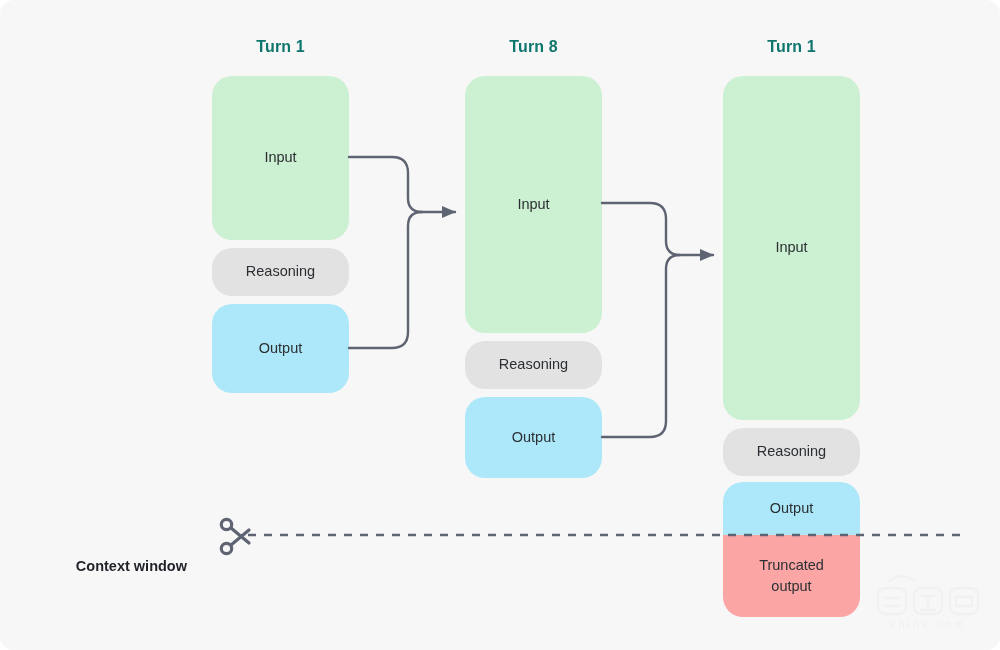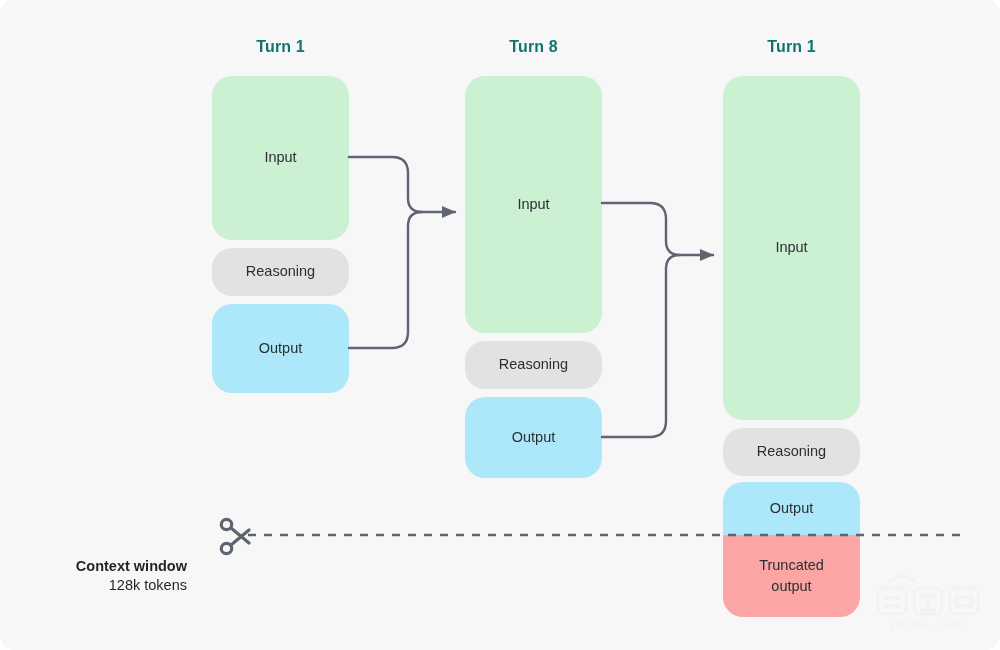--- a/index.html
+++ b/index.html
@@ -118,16 +118,15 @@
       <rect x="950" y="588" width="28" height="26" rx="7"></rect>
       <path d="M884,598 h16 M884,606 h16"></path>
       <path d="M920,596 h16 M928,596 v14 M920,610 h16"></path>
       <path d="M956,597 h16 v9 h-16 z"></path>
       <text class="wm-text" x="890" y="628" stroke="none">zhidx.com</text>
     </g>
   </svg>
 
   <div class="ctx-label" style="left:12px;top:514px;width:175px;margin-top:44px;">
     <span class="l1">Context window</span>
-    <span class="l2">128k tokens</span>
   </div>
 
 </div>
 
 </body></html>

